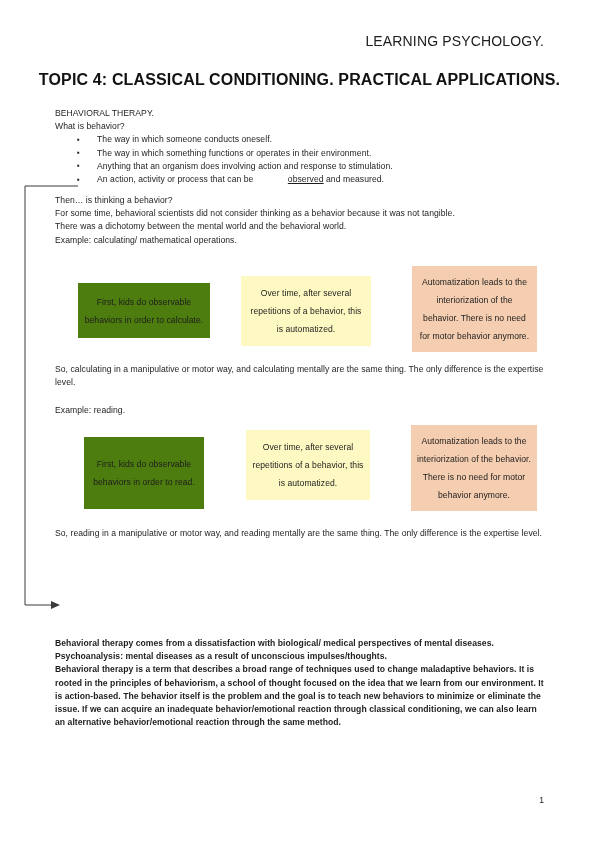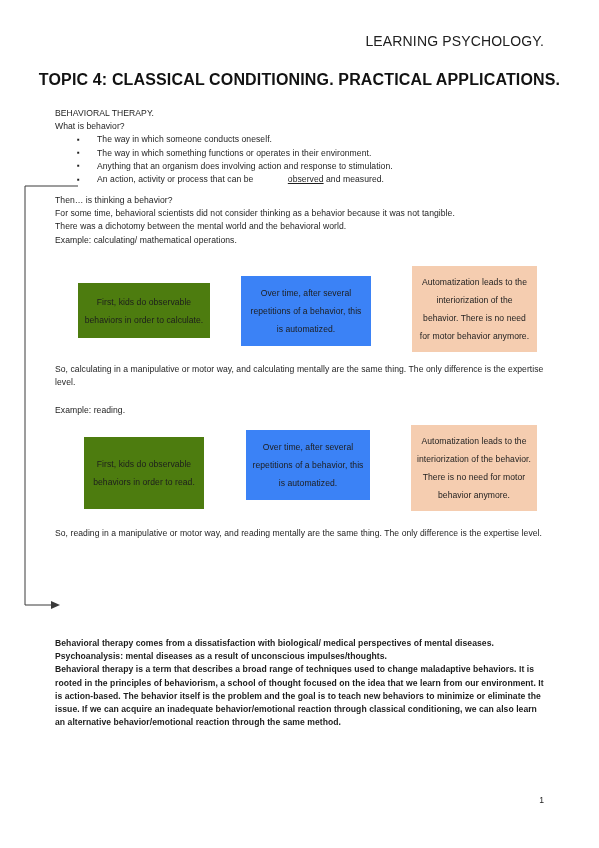--- a/index.html
+++ b/index.html
@@ -83,21 +83,21 @@
     align-items: center;
     justify-content: center;
     text-align: center;
     font-size: 8.6px;
     line-height: 18px;
     letter-spacing: 0.05px;
     color: #1d1d1d;
     padding: 3px 6px;
   }
   .box-y { background: #4d7c0f; }
-  .box-b { background: #3b82f6; }
+  .box-b { background: #fef9c3; }
   .box-o { background: #f5cdb0; }
 
   
   .r1c1 { left: 78px;  top: 283px; width: 132px; height: 55px; }
   .r1c2 { left: 241px; top: 276px; width: 130px; height: 70px; }
   .r1c3 { left: 412px; top: 266px; width: 125px; height: 86px; }
   
   .r2c1 { left: 84px;  top: 437px; width: 120px; height: 72px; }
   .r2c2 { left: 246px; top: 430px; width: 124px; height: 70px; }
   .r2c3 { left: 411px; top: 425px; width: 126px; height: 86px; }

